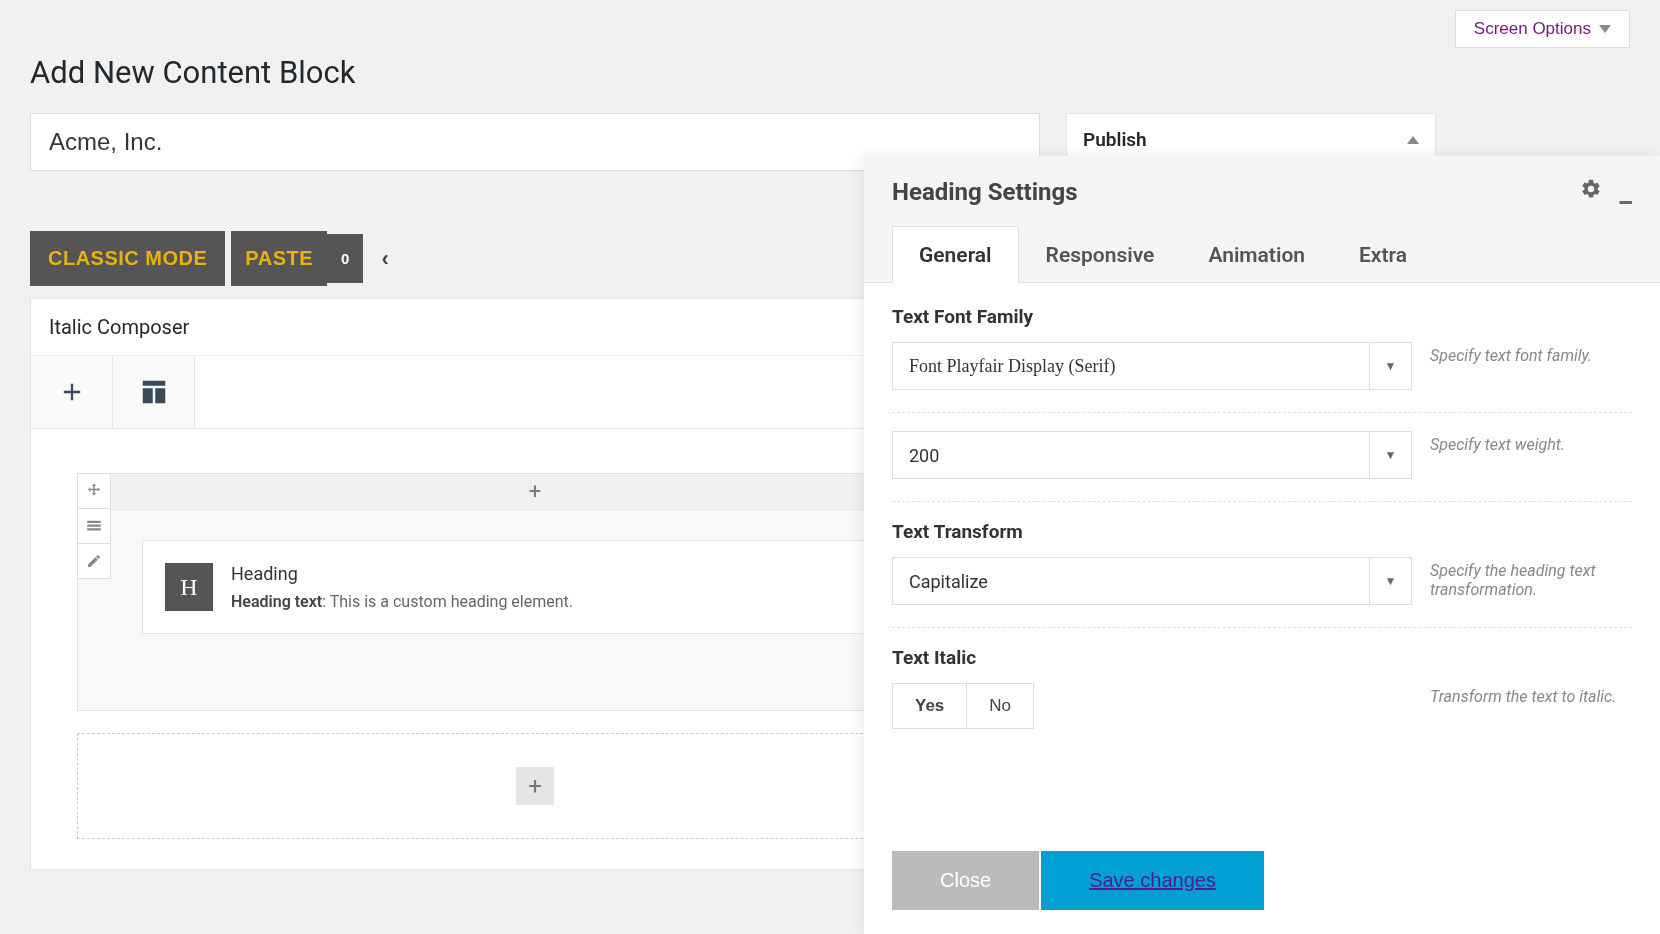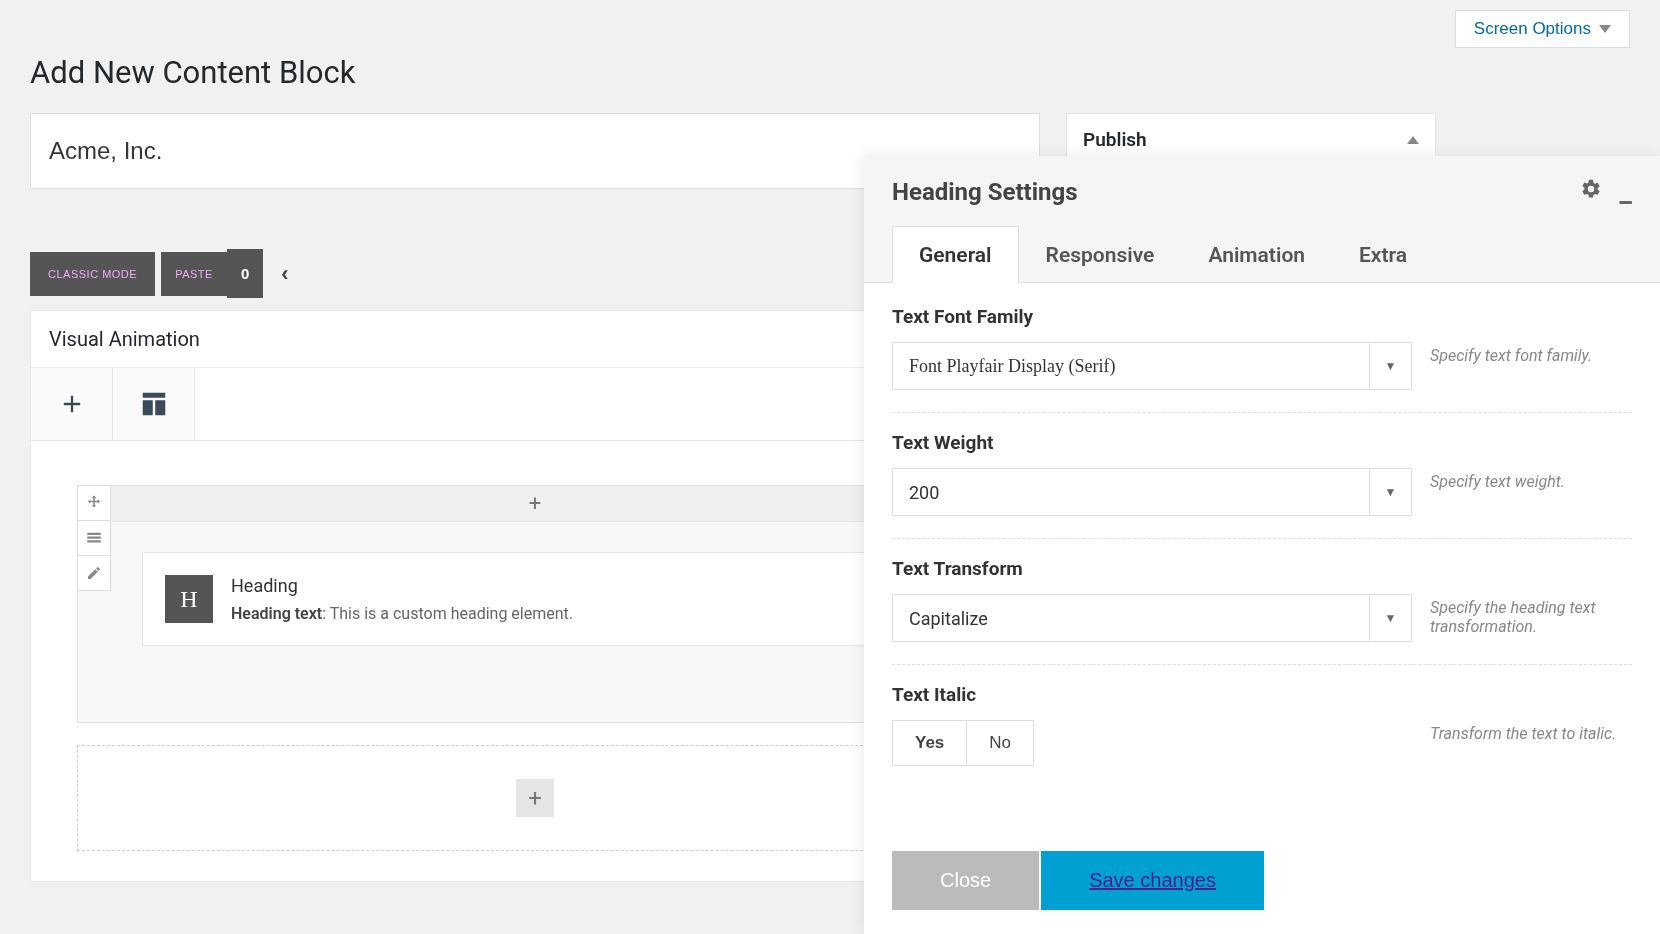--- a/index.html
+++ b/index.html
@@ -1,28 +1,28 @@
 <!DOCTYPE html>
 <html><head>
 <meta charset="utf-8">
 <style>
 * { box-sizing: border-box; margin: 0; padding: 0; }
 body { font-family: -apple-system, BlinkMacSystemFont, "Segoe UI", Roboto, sans-serif; background: #f1f1f1; color: #23282d; overflow: hidden; }
 .wrap { padding: 10px 30px 0 30px; position: relative; }
 .screen-options-wrap { display: flex; justify-content: flex-end; margin-bottom: 6px; }
-.screen-options-btn { background: #fff; border: 1px solid #ddd; padding: 8px 18px; font-size: 17px; color: #0369a1; cursor: pointer; display: flex; align-items: center; gap: 8px; }
+.screen-options-btn { background: #fff; border: 1px solid #ddd; padding: 8px 18px; font-size: 17px; color: #701a75; cursor: pointer; display: flex; align-items: center; gap: 8px; }
 .page-title { font-size: 31px; font-weight: 400; color: #23282d; margin-bottom: 22px; }
-.title-input { width: 1010px; padding: 23px 18px; font-size: 24px; border: 1px solid #ddd; background: #fff; outline: none; color: #32373c; }
+.title-input { width: 1010px; padding: 14px 18px; font-size: 24px; border: 1px solid #ddd; background: #fff; outline: none; color: #32373c; }
 .editor-row { display: flex; gap: 26px; margin-top: 1px; align-items: flex-start; }
 .main-col { width: 1010px; flex-shrink: 0; }
 .sidebar-col { width: 370px; }
 .publish-box { background: #fff; border: 1px solid #e5e5e5; margin-top: 0; }
 .publish-head { padding: 14px 16px; font-size: 19px; font-weight: 600; border-bottom: 1px solid #eee; display: flex; justify-content: space-between; align-items: center; }
 .mode-buttons { display: flex; gap: 6px; margin-top: 60px; align-items: center; }
-.mode-btn { background: #555; color: #f0abfc; border: none; padding: 16px 18px; font-size: 11px; font-weight: 400; letter-spacing: .5px; cursor: pointer; }
+.mode-btn { background: #555; color: #eab308; border: none; padding: 16px 18px; font-size: 20px; font-weight: 700; letter-spacing: .5px; cursor: pointer; }
 .mode-btn.paste { padding: 16px 14px; }
 .count-btn { background: #555; color: #fff; border: none; padding: 16px 14px; font-size: 15px; font-weight: 600; cursor: pointer; margin-left: -6px; }
 .chev-btn { background: transparent; border: none; font-size: 22px; color: #444; padding: 10px 12px; cursor: pointer; font-weight: bold; }
 .vc-panel { background: #fff; border: 1px solid #e5e5e5; margin-top: 12px; }
 .vc-title { padding: 16px 18px; font-size: 20px; font-weight: 400; border-bottom: 1px solid #eee; }
 .vc-toolbar { display: flex; border-bottom: 1px solid #e5e5e5; }
 .vc-tool { width: 82px; height: 72px; display: flex; align-items: center; justify-content: center; border-right: 1px solid #e5e5e5; background: #fafafa; cursor: pointer; }
 .vc-tool svg { fill: #3a4a5a; }
 .vc-canvas { padding: 44px 46px 30px 46px; }
 .vc-row { border: 1px solid #e0e0e0; background: #f8f8f8; position: relative; }
@@ -90,21 +90,21 @@
       <div class="mode-buttons">
         <button class="mode-btn">CLASSIC MODE</button>
         <button class="mode-btn paste">PASTE</button>
         <button class="count-btn">0</button>
         <button class="chev-btn">
           <span>‹</span>
         </button>
       </div>
 
       <div class="vc-panel">
-        <div class="vc-title">Visual Animation</div>
+        <div class="vc-title">Italic Composer</div>
         <div class="vc-toolbar">
           <div class="vc-tool">
             <svg width="28" height="28" viewBox="0 0 24 24">
                 <path d="M19 13h-6v6h-2v-6H5v-2h6V5h2v6h6v2z"></path>
               </svg>
           </div>
           <div class="vc-tool">
             <svg width="30" height="30" viewBox="0 0 24 24">
                 <path d="M3 3h18v4H3V3zm0 6h8v12H3V9zm10 0h8v12h-8V9z"></path>
               </svg>
@@ -214,21 +214,20 @@
       <div class="field-row">
         <div class="field-select">
           <div class="field-select-val serif">Font Playfair Display (Serif)</div>
           <div class="field-select-caret">▼</div>
         </div>
         <div class="field-hint">Specify text font family.</div>
       </div>
     </div>
 
     <div class="field-group">
-      <div class="field-label">Text Weight</div>
       <div class="field-row">
         <div class="field-select">
           <div class="field-select-val">200</div>
           <div class="field-select-caret">▼</div>
         </div>
         <div class="field-hint">Specify text weight.</div>
       </div>
     </div>
 
     <div class="field-group">

